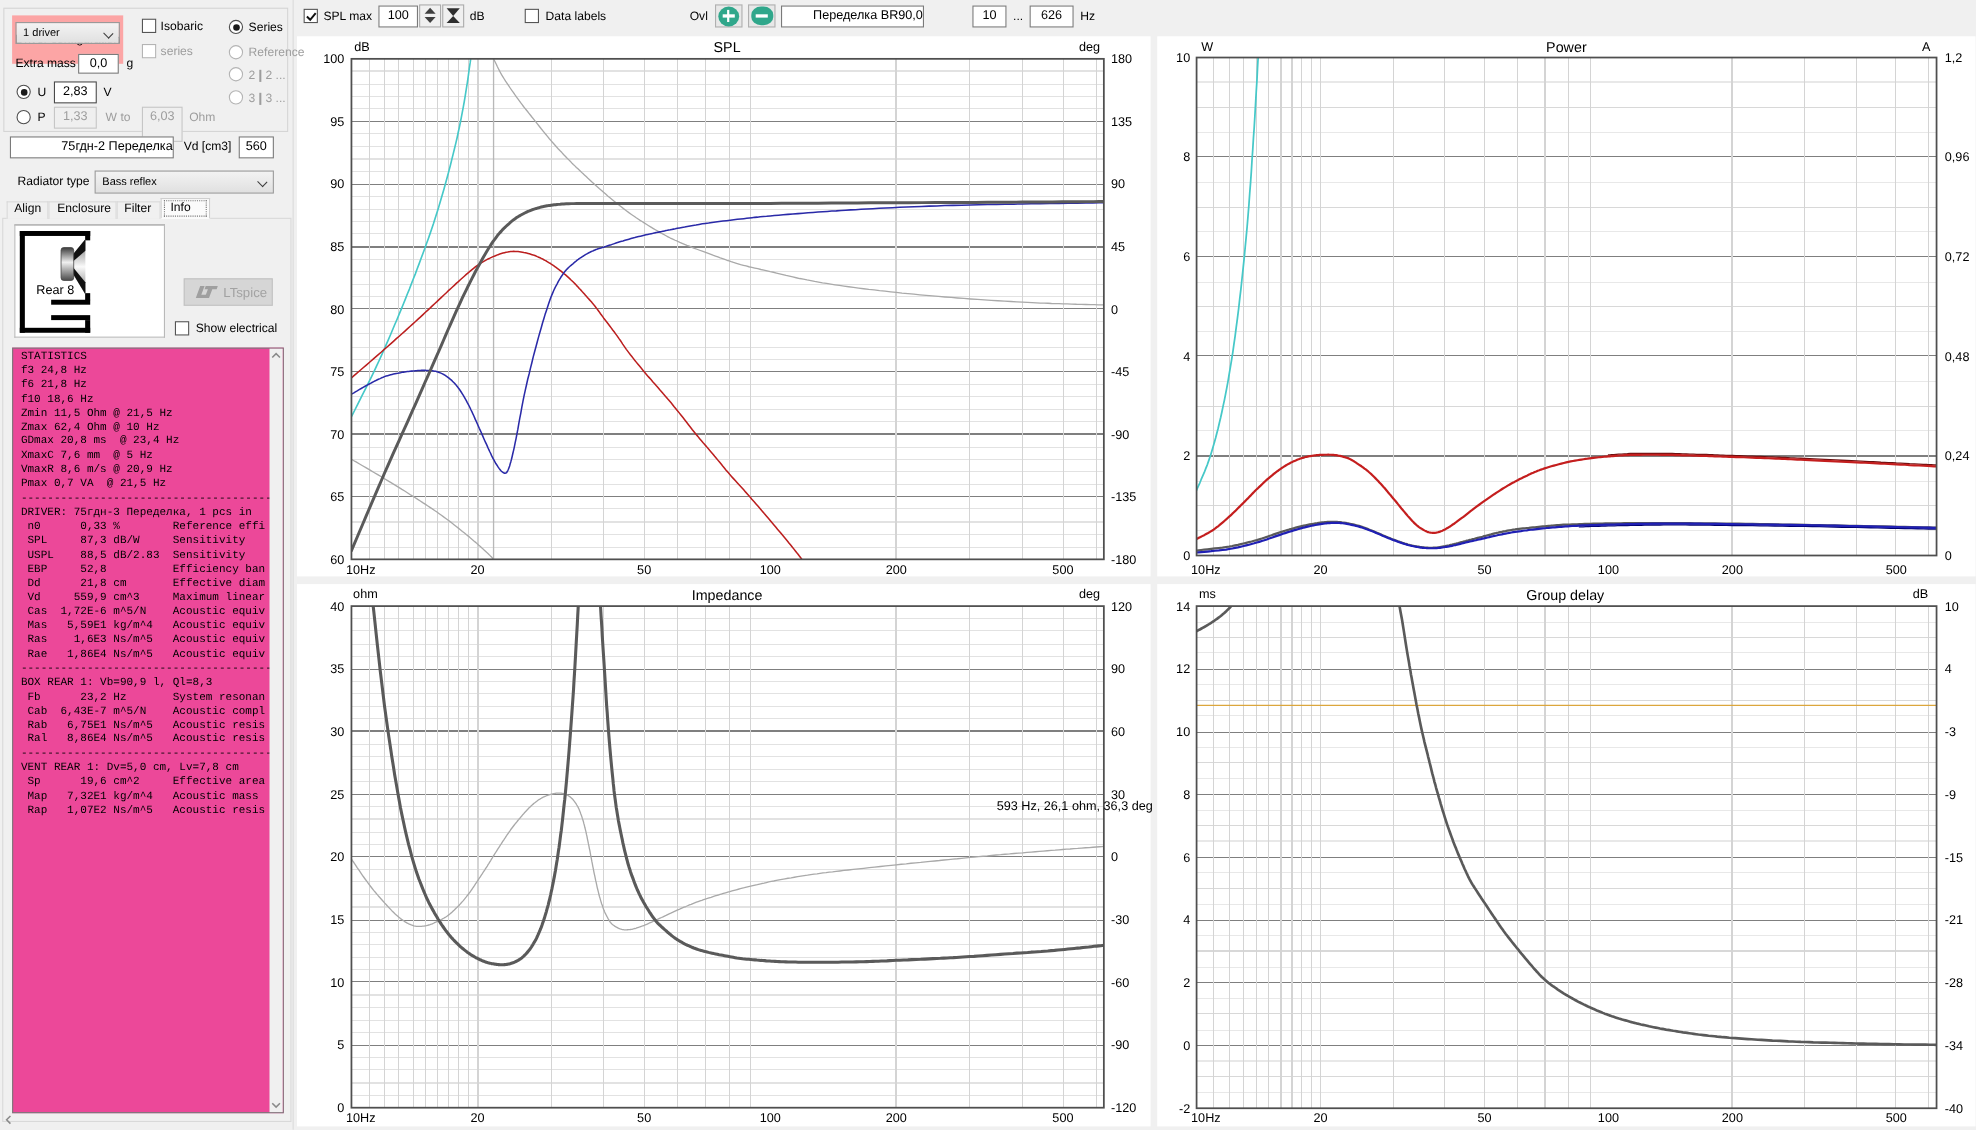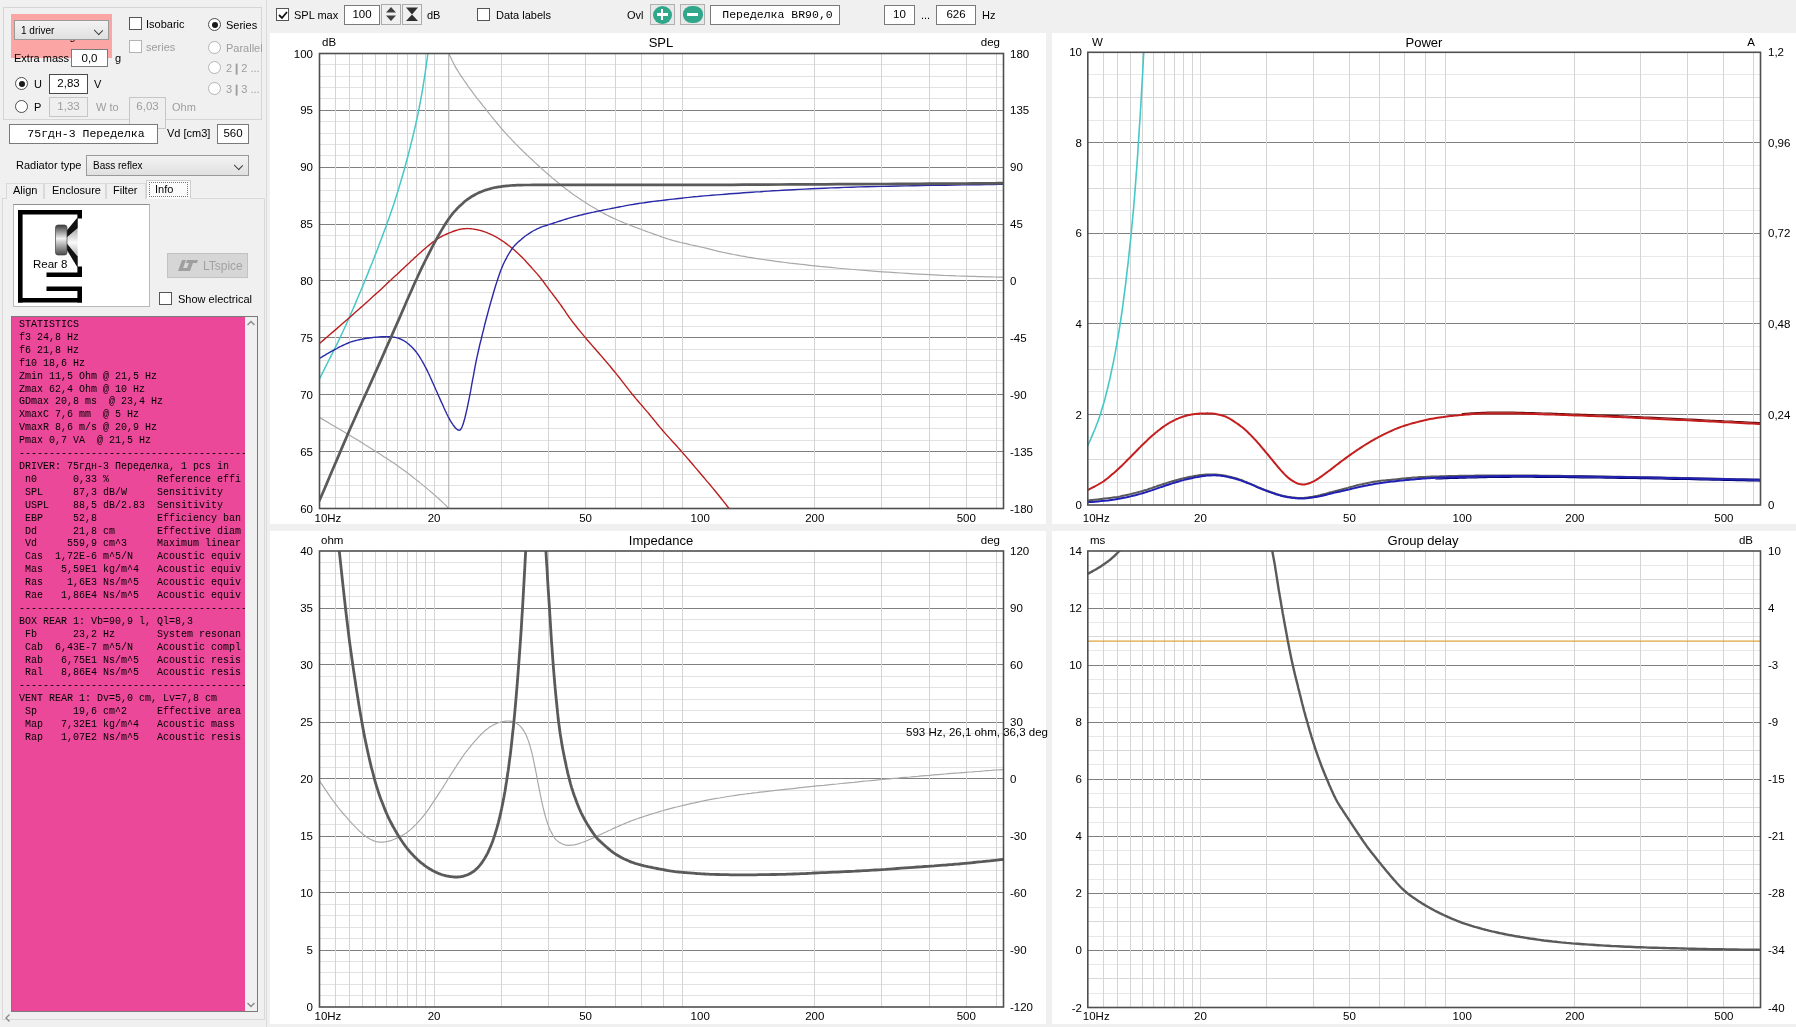--- a/index.html
+++ b/index.html
@@ -1,19 +1,19 @@
 <!DOCTYPE html>
 <html><head><meta charset="utf-8">
 <style>
 * { margin:0; padding:0; box-sizing:border-box; }
 html,body { width:1796px; height:1027px; background:#f0f0f0; font-family:"Liberation Sans",sans-serif; font-size:11px; color:#000; overflow:hidden; }
 .abs { position:absolute; }
 .panel { position:absolute; background:#fff; }
 .fld { position:absolute; background:#fff; border:1px solid #7a7a7a; text-align:center; line-height:17px; font-size:11.5px; }
-.fldL { text-align:center; padding-left:5px;font-family:Liberation Mono, monospace; }
+.fldL { text-align:right; padding-left:5px; }
 .dis { background:#efefef; border:1px solid #c6c6c6; color:#9d9d9d; }
 .cb { position:absolute; width:13px; height:13px; background:#fff; border:1px solid #555; }
 .rad { position:absolute; width:13px; height:13px; background:#fff; border:1px solid #4e4e4e; border-radius:50%; }
 .rad.dis2 { border-color:#b4b4b4; background:#fff; }
 .rad .dot { position:absolute; left:2.5px; top:2.5px; width:6px; height:6px; border-radius:50%; background:#1a1a1a; }
 .lbl { position:absolute; font-size:11px; white-space:nowrap; }
 .gray { color:#9d9d9d; }
 .combo { position:absolute; background:linear-gradient(#f3f3f3,#e0e0e0); border:1px solid #9a9a9a; font-size:10px; padding-left:6px; line-height:19px; white-space:nowrap; }
 .chev { position:absolute; right:6px; top:6px; width:7px; height:7px; border-right:1.6px solid #3c3c3c; border-bottom:1.6px solid #3c3c3c; transform:rotate(45deg) scale(1,0.9); transform-origin:center; }
 .check { position:absolute; left:1px; top:0px; }
@@ -65,41 +65,41 @@
 <div class="combo" style="left:14px;top:20px;width:95px;height:20px">1 driver<span class="chev"></span></div>
 <div class="cb" style="left:129px;top:17px"></div>
 <div class="lbl" style="left:146px;top:18px">Isobaric</div>
 <div class="cb" style="left:129px;top:40px;border-color:#b4b4b4"></div>
 <div class="lbl gray" style="left:146px;top:41px">series</div>
 <div class="rad" style="left:208px;top:18px">
     <div class="dot"></div>
   </div>
 <div class="lbl" style="left:226px;top:19px">Series</div>
 <div class="rad dis2" style="left:208px;top:41px"></div>
-<div class="lbl gray" style="left:226px;top:42px">Parallel</div>
+<div class="lbl gray" style="left:226px;top:42px">Reference</div>
 <div class="rad dis2" style="left:208px;top:61px"></div>
 <div class="lbl gray" style="left:226px;top:62px">2❙2 ...</div>
 <div class="rad dis2" style="left:208px;top:82px"></div>
 <div class="lbl gray" style="left:226px;top:83px">3❙3 ...</div>
 <div class="lbl" style="left:14px;top:52px">Extra mass</div>
 <div class="fld" style="left:71px;top:49px;width:37px;height:18px">0,0</div>
 <div class="lbl" style="left:115px;top:52px">g</div>
 <div class="rad" style="left:15px;top:77px">
     <div class="dot"></div>
   </div>
 <div class="lbl" style="left:34px;top:78px">U</div>
 <div class="fld" style="left:49px;top:74px;width:39px;height:20px;border-color:#4a4a4a">2,83</div>
 <div class="lbl" style="left:94px;top:78px">V</div>
 <div class="rad" style="left:15px;top:100px"></div>
 <div class="lbl" style="left:34px;top:101px">P</div>
 <div class="fld dis" style="left:49px;top:97px;width:39px;height:20px">1,33</div>
 <div class="lbl gray" style="left:96px;top:101px">W to</div>
 <div class="fld dis" style="left:129px;top:97px;width:37px;height:32px">6,03</div>
 <div class="lbl gray" style="left:172px;top:101px">Ohm</div>
-<div class="fld fldL" style="left:9px;top:124px;width:149px;height:20px">75гдн-3 Переделка</div>
+<div class="fld fldL" style="left:9px;top:124px;width:149px;height:20px">75гдн-2 Переделка</div>
 <div class="lbl" style="left:167px;top:127px">Vd [cm3]</div>
 <div class="fld" style="left:217px;top:124px;width:32px;height:20px">560</div>
 <div class="lbl" style="left:16px;top:159px">Radiator type</div>
 <div class="combo" style="left:86px;top:155px;width:163px;height:21px">Bass reflex<span class="chev"></span></div>
 
 <div class="abs" style="left:2px;top:198px;width:263px;height:822px;border:1px solid #d9d9d9;background:#f0f0f0"></div>
 <div class="abs" style="left:6px;top:183px;width:38px;height:16px;background:#f0f0f0;border:1px solid #d9d9d9;border-bottom:none"></div>
 <div class="lbl" style="left:13px;top:184px">Align</div>
 <div class="abs" style="left:44px;top:183px;width:62px;height:16px;background:#f0f0f0;border:1px solid #d9d9d9;border-bottom:none"></div>
 <div class="lbl" style="left:52px;top:184px">Enclosure</div>

